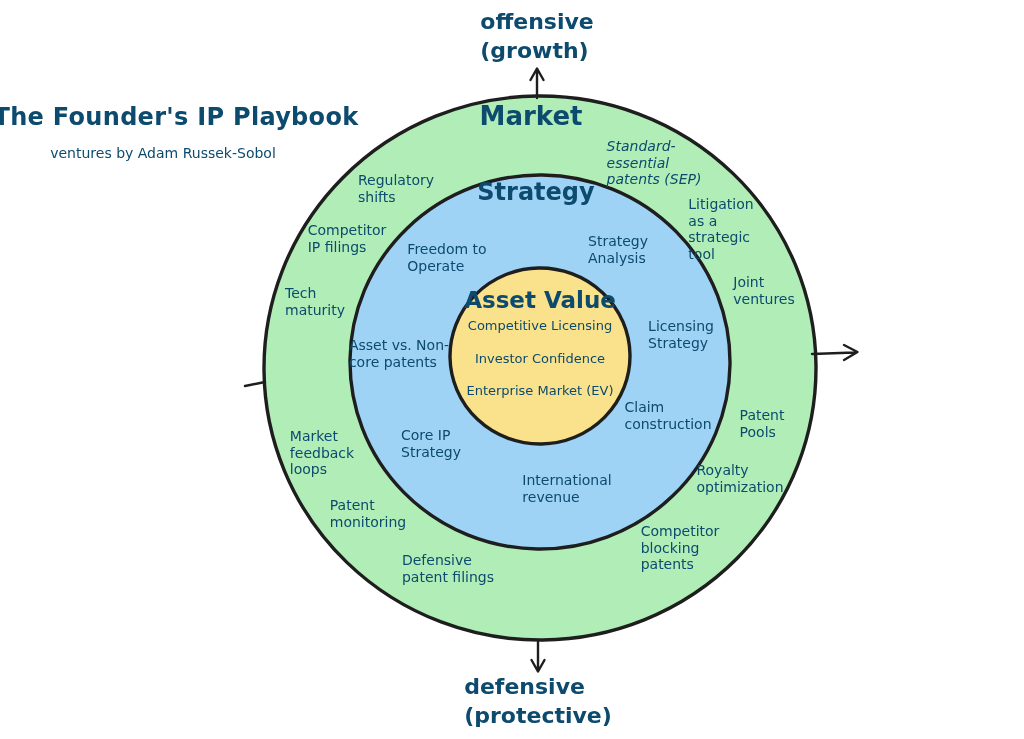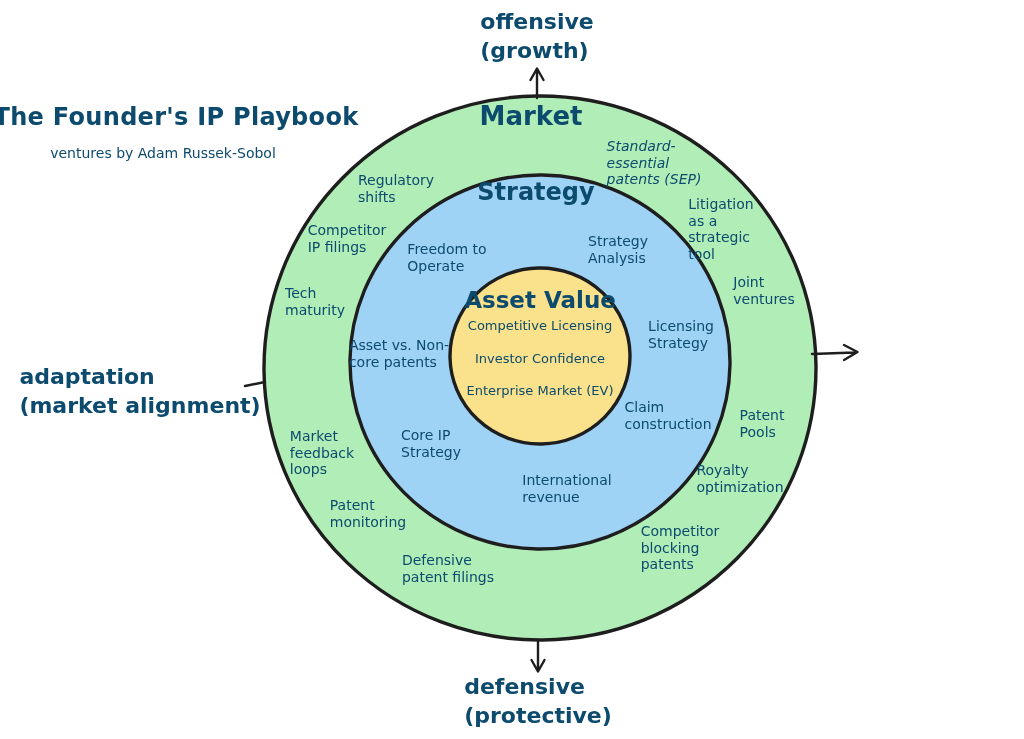--- a/index.html
+++ b/index.html
@@ -49,22 +49,20 @@
     <path d="M245 386 L265 382" fill="none" stroke="#1e1e1e" stroke-width="2.4" stroke-linecap="round"></path>
   </svg>
 
   <div class="lbl title" style="left:176px; top:117px;">The Founder's IP Playbook</div>
   <div class="lbl subtitle" style="left:163px; top:153px;">ventures by Adam Russek-Sobol</div>
 
   <div class="lbl axis" style="left:537px; top:37px;">offensive
 (growth)</div>
   <div class="lbl axis" style="left:538px; top:702px;">defensive
 (protective)</div>
-  <div class="lbl axis" style="left:140px; top:392px;">adaptation
-(market alignment)</div>
 
   <div class="lbl ring-name-outer" style="left:531px; top:117px;">Market</div>
   <div class="lbl ring-name-mid" style="left:536px; top:192px;">Strategy</div>
   <div class="lbl ring-name-inner" style="left:540px; top:301px;">Asset Value</div>
 
   <div class="lbl item" style="left:396px; top:189px;">Regulatory
 shifts</div>
   <div class="lbl item" style="left:654px; top:163px;font-style:italic;">Standard-
 essential
 patents (SEP)</div>

